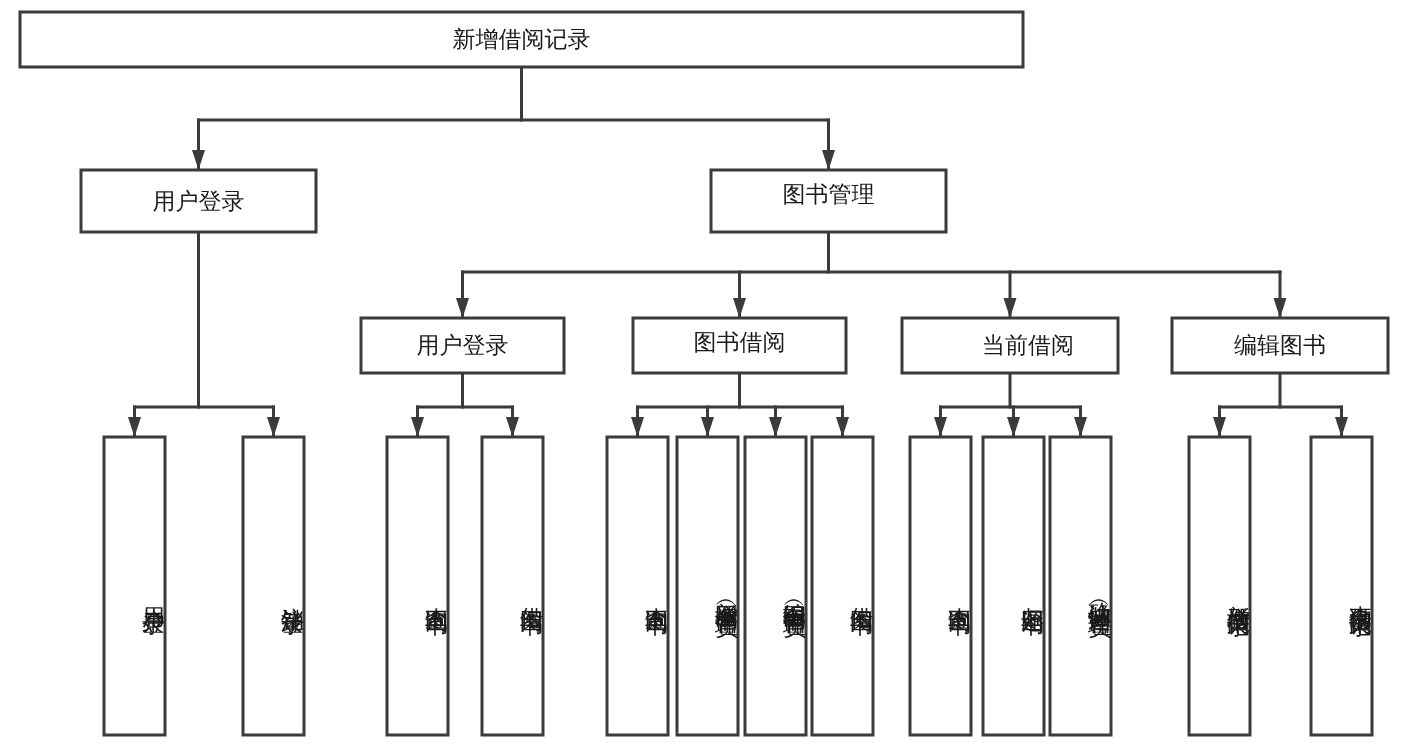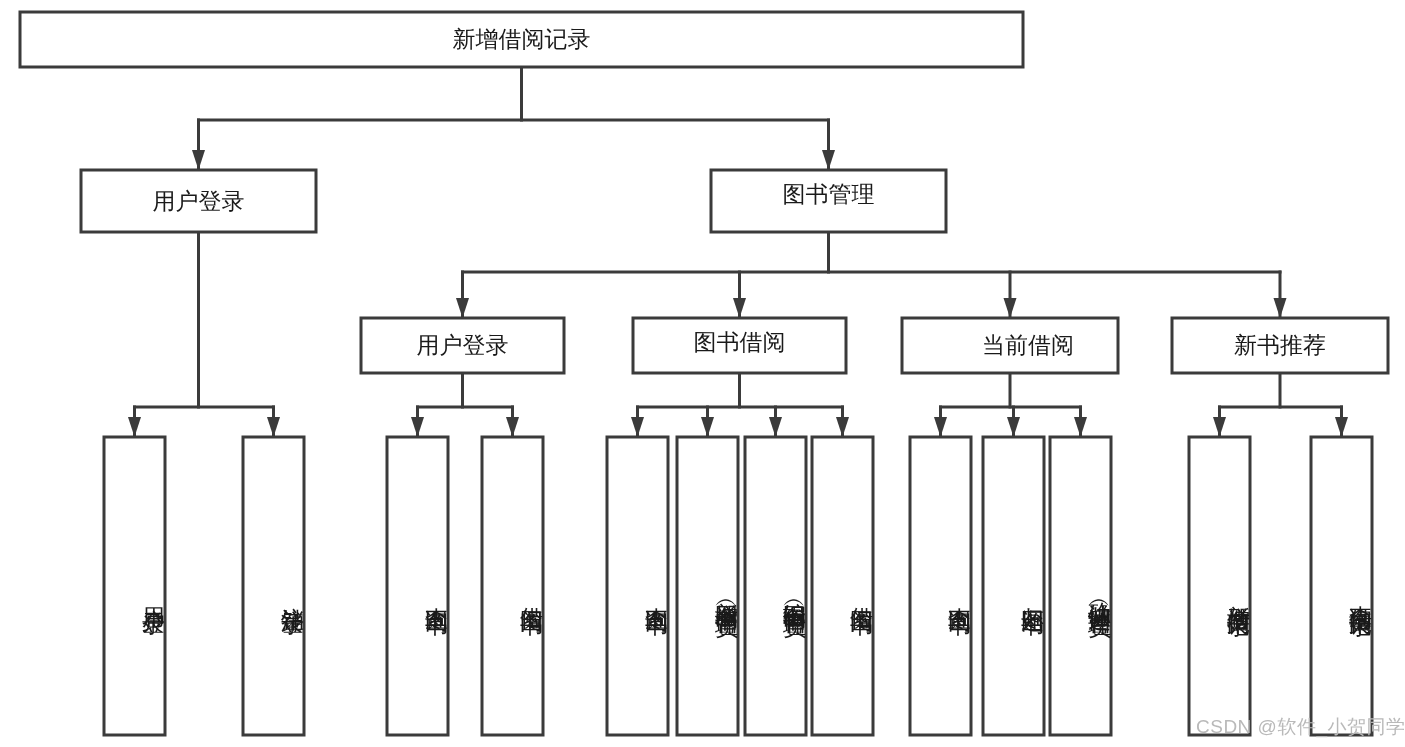--- a/index.html
+++ b/index.html
@@ -121,36 +121,35 @@
         <rect x="1311" y="437" width="61" height="298" class="node-rect"></rect>
       </g>
   </svg>
   <div id="labels-layer">
       <div class="node-label h-label" style="left: 20px; top: 12px; width: 1003px; height: 55px;">新增借阅记录</div>
       <div class="node-label h-label" style="left: 81px; top: 170px; width: 235px; height: 62px;">用户登录</div>
       <div class="node-label h-label" style="left: 711px; top: 170px; width: 235px; height: 48px;">图书管理</div>
       <div class="node-label h-label" style="left: 361px; top: 318px; width: 203px; height: 55px;">用户登录</div>
       <div class="node-label h-label" style="left: 633px; top: 318px; width: 213px; height: 48px;">图书借阅</div>
       <div class="node-label h-label" style="left: 902px; top: 318px; width: 252px; height: 55px;">当前借阅</div>
-      <div class="node-label h-label" style="left: 1172px; top: 318px; width: 216px; height: 55px;">新书推荐</div>
+      <div class="node-label h-label" style="left: 1172px; top: 318px; width: 216px; height: 55px;">编辑图书</div>
       <div class="node-label v-label" style="left: 104px; top: 437px; width: 61px; height: 298px; padding-top: 14px; box-sizing: border-box;">用户登录</div>
       <div class="node-label v-label" style="left: 243px; top: 437px; width: 61px; height: 298px; padding-top: 14px; box-sizing: border-box;">注销登录</div>
       <div class="node-label v-label" style="left: 387px; top: 437px; width: 61px; height: 298px; padding-top: 14px; box-sizing: border-box;">查询图书</div>
       <div class="node-label v-label" style="left: 482px; top: 437px; width: 61px; height: 298px; padding-top: 14px; box-sizing: border-box;">借阅图书</div>
       <div class="node-label v-label" style="left: 607px; top: 437px; width: 61px; height: 298px; padding-top: 14px; box-sizing: border-box;">查询图书</div>
       <div class="node-label v-label" style="left: 677px; top: 437px; width: 61px; height: 298px; padding-top: 14px; box-sizing: border-box;">新增图书（管理员）</div>
       <div class="node-label v-label" style="left: 745px; top: 437px; width: 61px; height: 298px; padding-top: 14px; box-sizing: border-box;">编辑图书（管理员）</div>
       <div class="node-label v-label" style="left: 812px; top: 437px; width: 61px; height: 298px; padding-top: 14px; box-sizing: border-box;">借阅图书</div>
       <div class="node-label v-label" style="left: 910px; top: 437px; width: 61px; height: 298px; padding-top: 14px; box-sizing: border-box;">查询图书</div>
       <div class="node-label v-label" style="left: 983px; top: 437px; width: 61px; height: 298px; padding-top: 14px; box-sizing: border-box;">归还图书</div>
       <div class="node-label v-label" style="left: 1050px; top: 437px; width: 61px; height: 298px; padding-top: 14px; box-sizing: border-box;">确认归还（管理员）</div>
       <div class="node-label v-label" style="left: 1189px; top: 437px; width: 61px; height: 298px; padding-top: 14px; box-sizing: border-box;">新增借阅记录</div>
       <div class="node-label v-label" style="left: 1311px; top: 437px; width: 61px; height: 298px; padding-top: 14px; box-sizing: border-box;">查询借阅记录</div>
     </div>
-  <div class="watermark" style="left: 1196px; top: 714px;">CSDN @软件_小贺同学</div>
 <div class="hit" style="left: 20px; top: 12px; width: 1003px; height: 55px;"></div>
     <div class="hit" style="left: 81px; top: 170px; width: 235px; height: 62px;"></div>
     <div class="hit" style="left: 711px; top: 170px; width: 235px; height: 62px;"></div>
     <div class="hit" style="left: 361px; top: 318px; width: 203px; height: 55px;"></div>
     <div class="hit" style="left: 633px; top: 318px; width: 213px; height: 55px;"></div>
     <div class="hit" style="left: 902px; top: 318px; width: 216px; height: 55px;"></div>
     <div class="hit" style="left: 1172px; top: 318px; width: 216px; height: 55px;"></div>
     <div class="hit" style="left: 104px; top: 437px; width: 61px; height: 298px;"></div>
     <div class="hit" style="left: 243px; top: 437px; width: 61px; height: 298px;"></div>
     <div class="hit" style="left: 387px; top: 437px; width: 61px; height: 298px;"></div>

